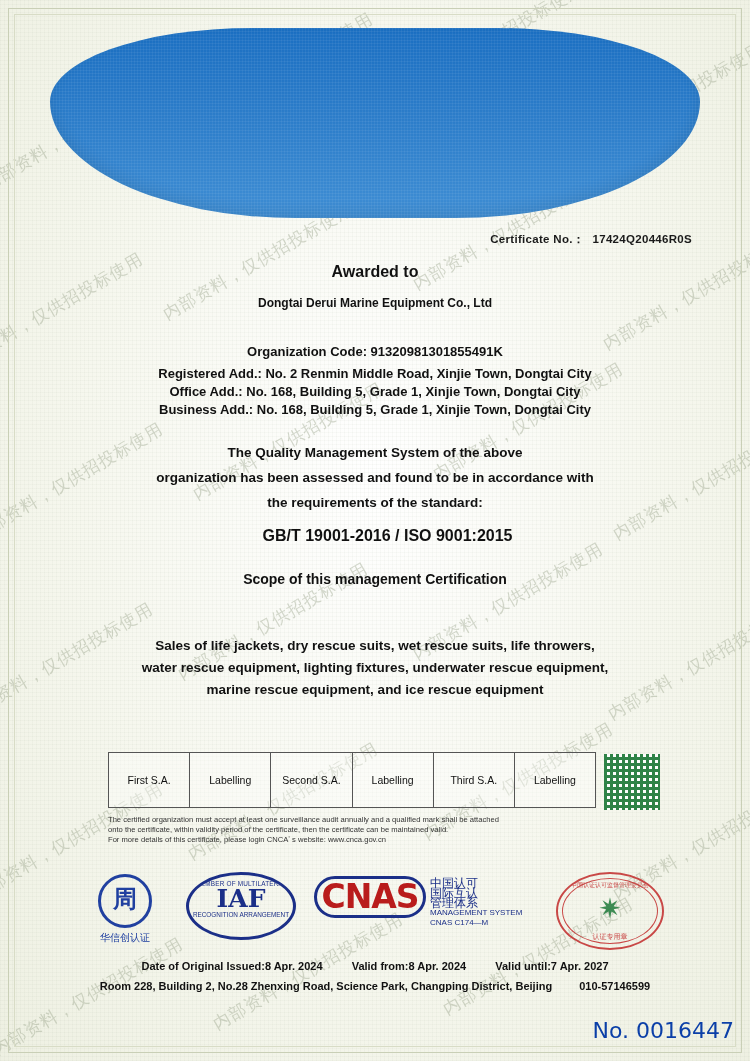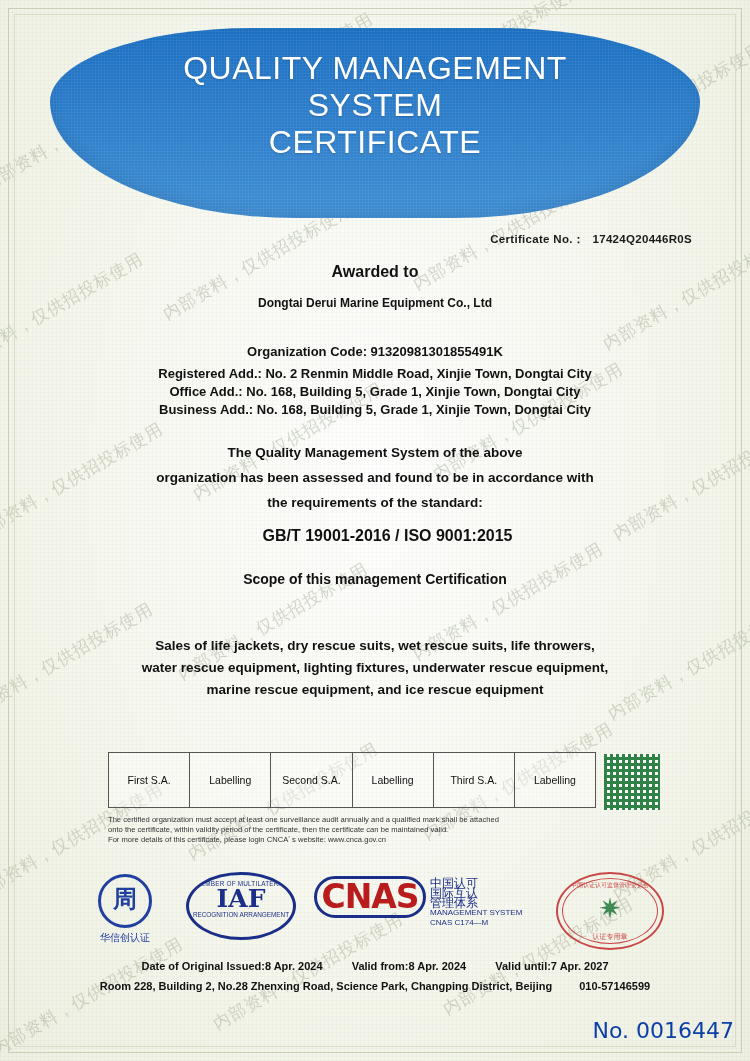--- a/index.html
+++ b/index.html
@@ -347,25 +347,20 @@
     <div class="wm" style="left:600px;  top:830px;">内部资料，仅供招投标使用</div>
     <div class="wm" style="left:-20px;  top:985px;">内部资料，仅供招投标使用</div>
     <div class="wm" style="left:200px;  top:960px;">内部资料，仅供招投标使用</div>
     <div class="wm" style="left:430px;  top:945px;">内部资料，仅供招投标使用</div>
   </div>
 
   <div class="border-outer"></div>
   <div class="border-inner"></div>
 
   <div class="header-arc"></div>
-  <div class="header-title">
-    <div>QUALITY MANAGEMENT</div>
-    <div>SYSTEM</div>
-    <div>CERTIFICATE</div>
-  </div>
 
   <div class="cert-no">
     <span class="label">Certificate No.：</span><span class="value">17424Q20446R0S</span>
   </div>
 
   <div class="block-center awarded">Awarded to</div>
   <div class="block-center company">Dongtai Derui Marine Equipment Co., Ltd</div>
 
   <div class="block-center orgcode">Organization Code: 91320981301855491K</div>
   <div class="block-center addr1">Registered Add.: No. 2 Renmin Middle Road, Xinjie Town, Dongtai City</div>

